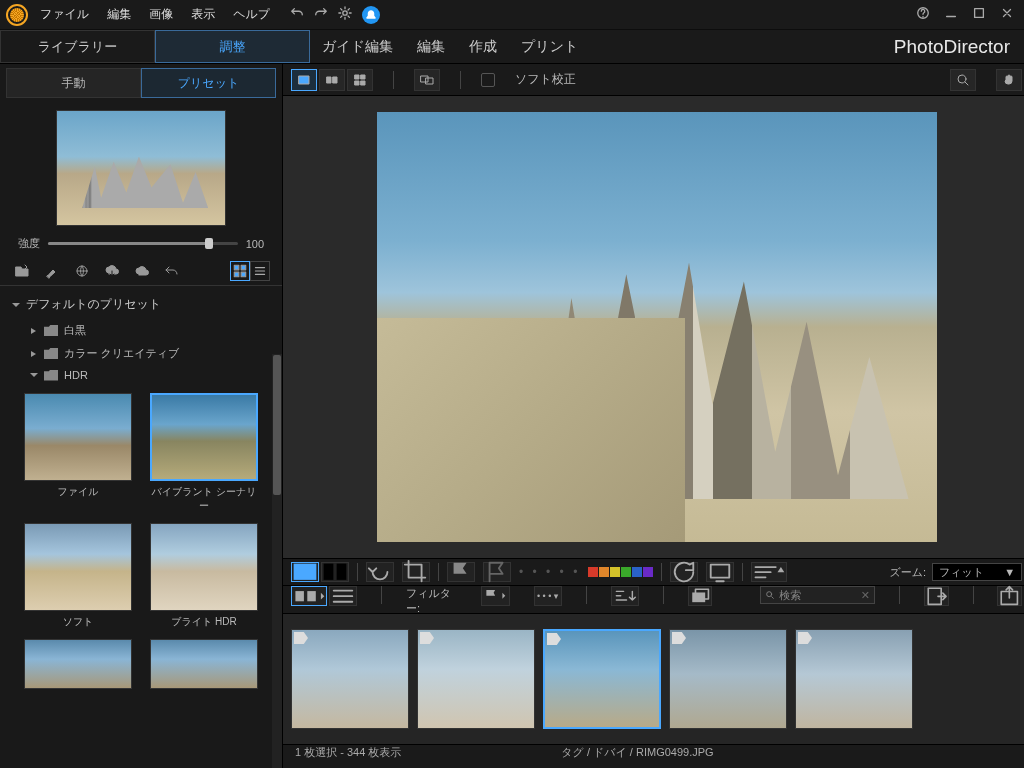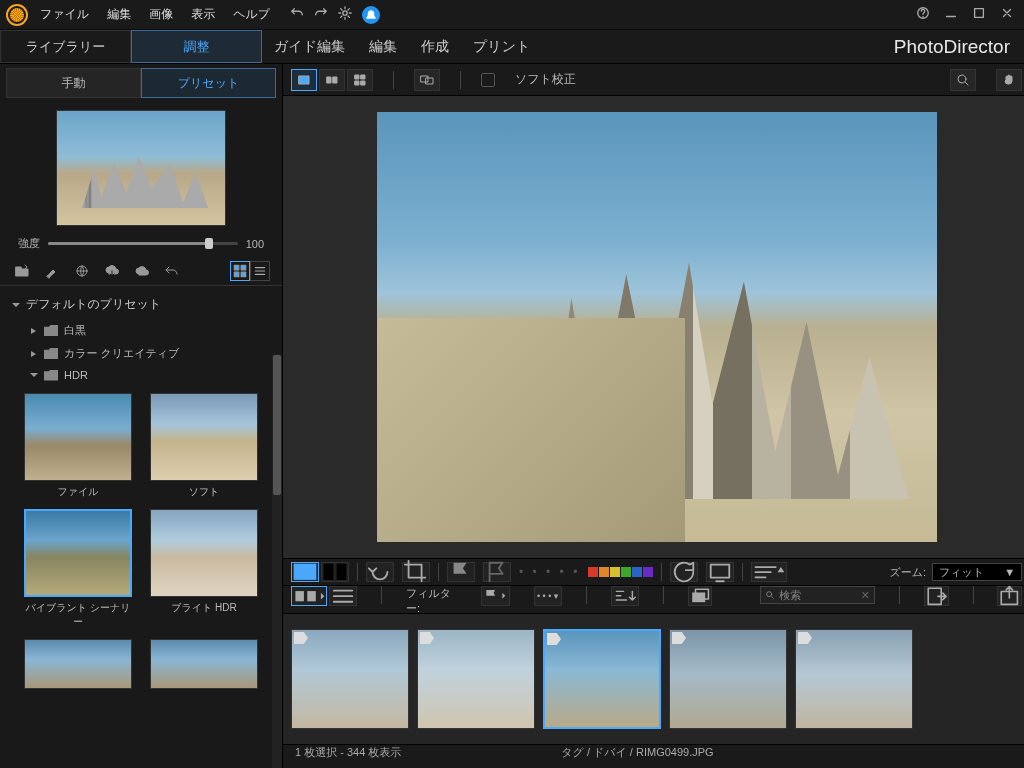--- a/index.html
+++ b/index.html
@@ -9,21 +9,21 @@
 .logo::after{content:"";position:absolute;inset:2px;background:repeating-conic-gradient(#f5a623 0 10deg,#c77800 10deg 20deg);border-radius:50%}
 .menu{display:flex;gap:18px;font-size:12px;color:#ddd}
 .menu span{cursor:pointer;}
 .title-tools{margin-left:20px;display:flex;gap:10px;align-items:center}
 .title-tools svg,.winctrl svg{width:14px;height:14px;stroke:#aaa;fill:none;stroke-width:1.5}
 .bell{width:18px;height:18px;border-radius:50%;background:#2196f3;display:flex;align-items:center;justify-content:center}
 .bell svg{width:10px;height:10px;stroke:#fff;fill:#fff}
 .spacer{flex:1}
 .winctrl{display:flex;gap:14px;align-items:center;padding-right:4px}
 .mainnav{height:34px;background:#1a1a1a;display:flex;align-items:stretch;border-bottom:1px solid #000}
-.nav-left{width:262px;display:flex}
+.nav-left{width:310px;display:flex}
 .nav-tab{flex:1;display:flex;align-items:center;justify-content:center;font-size:13px;color:#ccc;border:1px solid #333;cursor:pointer}
 .nav-tab.active{color:#4aa8ff;border-color:#3a6a9a;background:#1e2a35}
 .nav-right{flex:1;display:flex;align-items:center}
 .nav-right .mbtn{flex:0 0 auto;padding:0 12px;height:100%;display:flex;align-items:center;font-size:14px;color:#ccc;cursor:pointer}
 .brand{margin-left:auto;padding-right:14px;font-size:19px;color:#e8e8e8;font-family:"Segoe UI",sans-serif;font-weight:300}
 .content{display:flex;height:calc(768px - 64px)}
 .sidebar{width:310px;background:#191919;border-right:1px solid #000;display:flex;flex-direction:column}
 .subtabs{height:30px;display:flex;margin:4px 6px}
 .subtab{flex:1;display:flex;align-items:center;justify-content:center;border:1px solid #333;background:#252525;cursor:pointer;font-size:12px}
 .subtab.active{color:#4aa8ff;border-color:#3a6a9a;background:#1c2832}
@@ -244,26 +244,26 @@
           </svg>
           <span class="folder-icon"></span>
           <span>HDR</span>
         </div>
       <div class="preset-grid">
         <div class="preset-cell">
             <div class="preset-thumb pt1"></div>
             <div class="preset-label">ファイル</div>
           </div>
         <div class="preset-cell">
+            <div class="preset-thumb pt3 sel"></div>
+            <div class="preset-label">バイブラント シーナリー</div>
+          </div>
+        <div class="preset-cell">
             <div class="preset-thumb pt2"></div>
             <div class="preset-label">ソフト</div>
-          </div>
-        <div class="preset-cell">
-            <div class="preset-thumb pt3 sel"></div>
-            <div class="preset-label">バイブラント シーナリー</div>
           </div>
         <div class="preset-cell">
             <div class="preset-thumb pt4"></div>
             <div class="preset-label">ブライト HDR</div>
           </div>
         <div class="preset-cell">
             <div class="preset-thumb pt5"></div>
           </div>
         <div class="preset-cell">
             <div class="preset-thumb pt5"></div>

